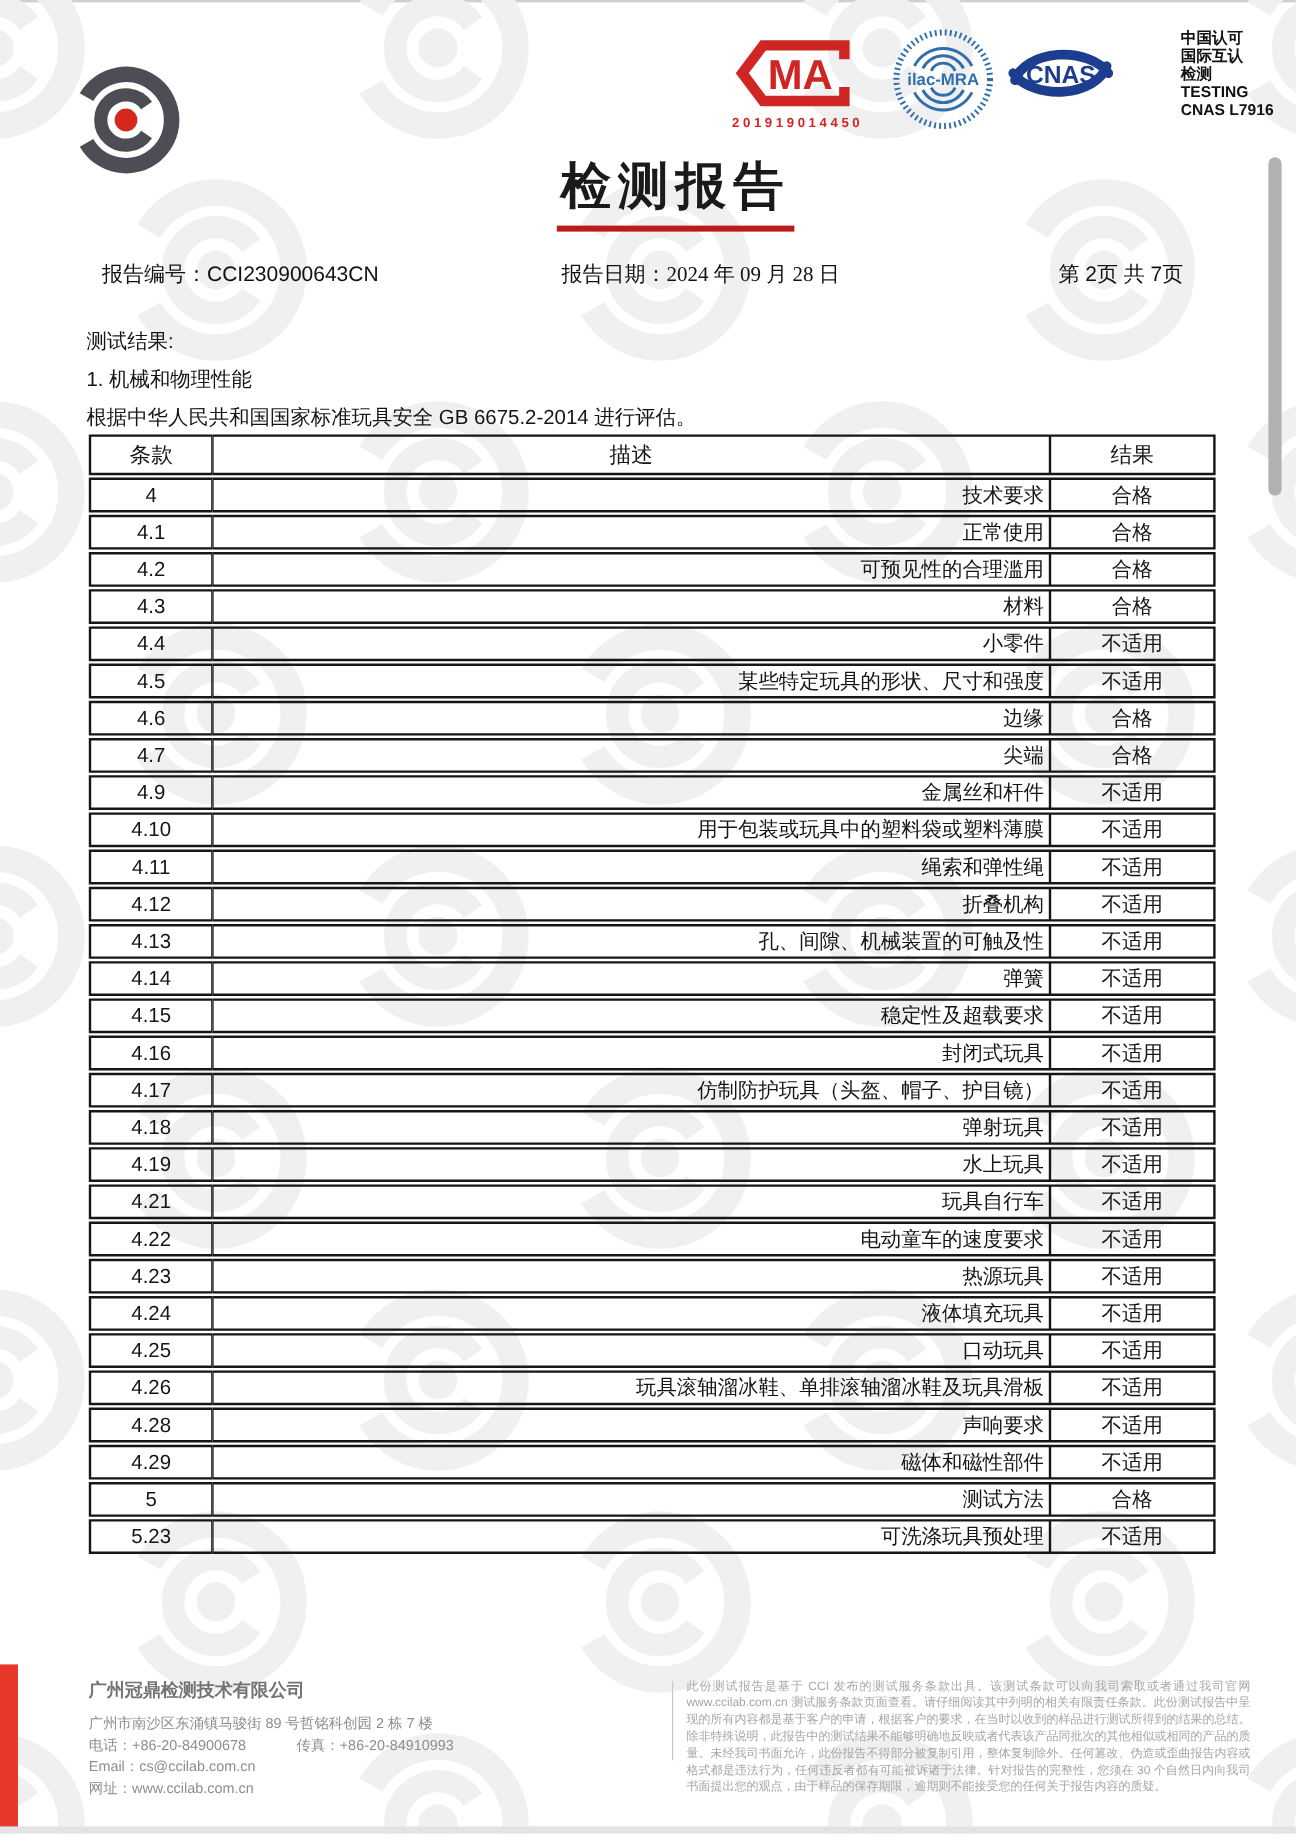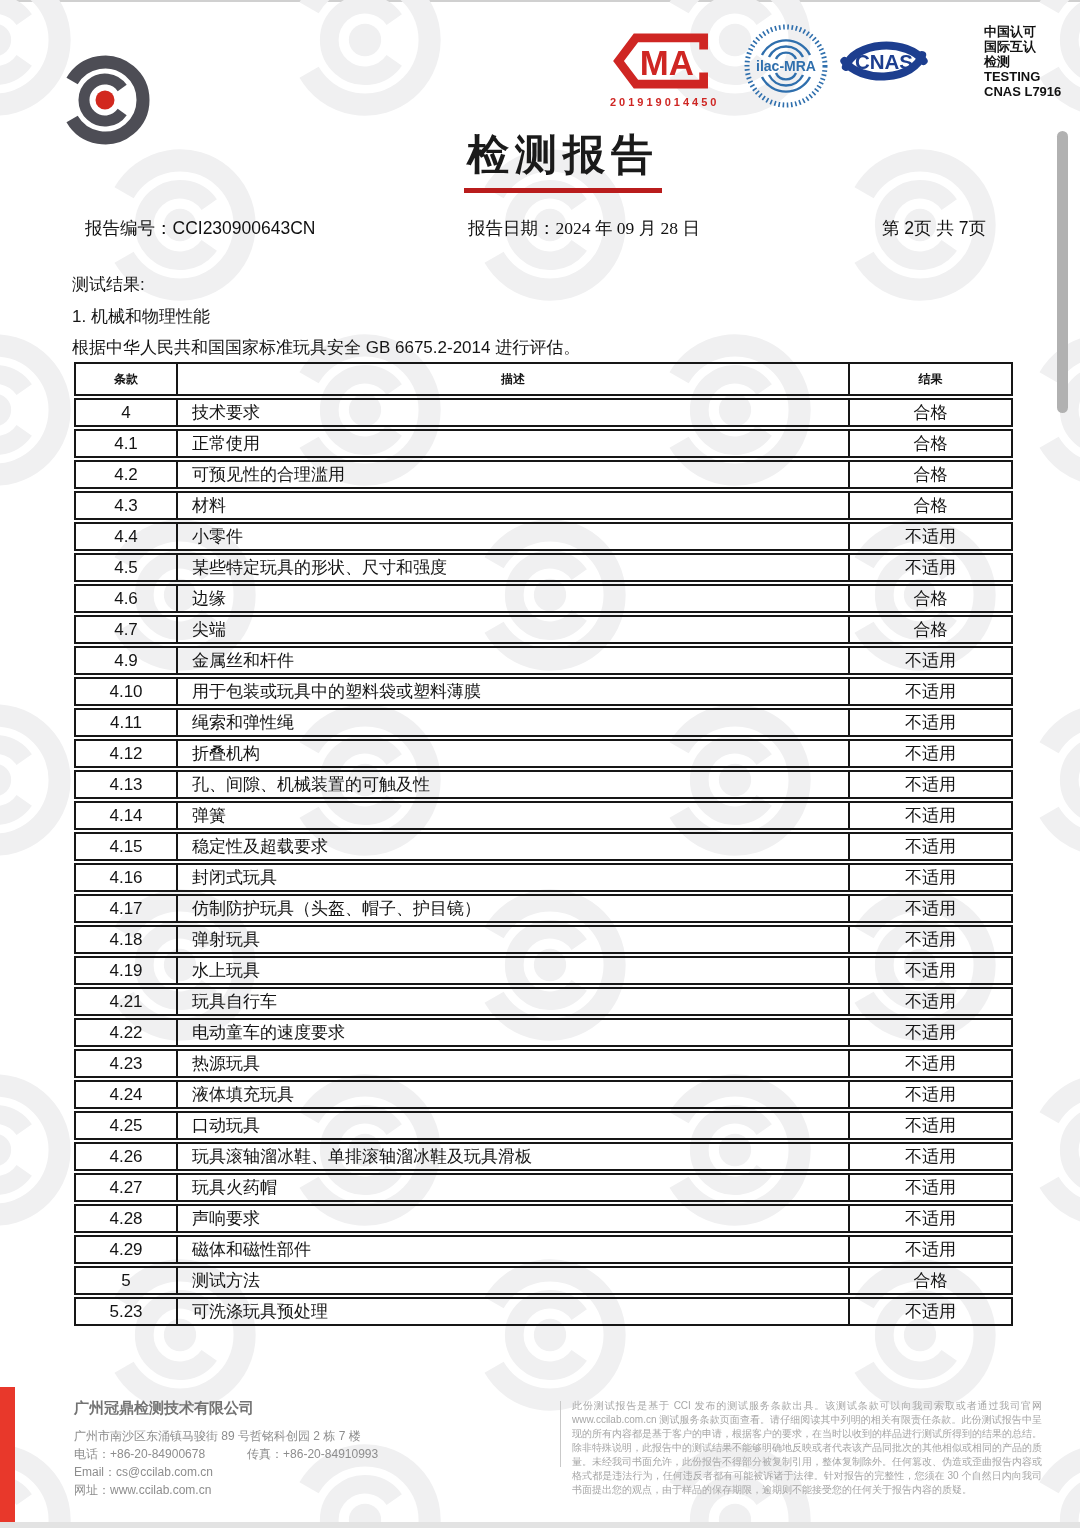--- a/index.html
+++ b/index.html
@@ -37,24 +37,24 @@
   #results-subheading { top:305px; }
   #standard-note { top:336px; }
   
   #results-table { left:74px; top:360px; width:939px; border-collapse:separate; border-spacing:0 2px; }
   #results-table th, #results-table td {
     border-top:2px solid #161616; border-bottom:2px solid #161616;
     border-left:1px solid #161616; border-right:1px solid #161616;
     font-size:17px; color:#141414; text-align:center; vertical-align:middle;
     height:29px; padding:0 4px; background:transparent;
   }
-  #results-table th { font-weight:bold; font-size:12px; height:34px;margin-top:20px; }
+  #results-table th { font-weight:normal; font-size:18px; height:34px;margin-top:20px; }
   #results-table th:first-child, #results-table td:first-child { border-left-width:2px; width:103px; }
-  #results-table th:last-child,  #results-table td:last-child  { border-right-width:2px; width:164px; }
-  #results-table td:nth-child(2){ text-align:left; padding-left:14px; }
+  #results-table th:last-child,  #results-table td:last-child  { border-right-width:2px; width:138px; }
+  #results-table td:nth-child(2){ text-align:right; padding-left:14px; }
   
   #footer-left { left:74px; top:1399px; width:470px; }
   #footer-company { font-size:15px; font-weight:bold; color:#737373; margin-bottom:9px; }
   .contact-line { font-size:12px; color:#8d8d8d; line-height:18px; white-space:nowrap; }
   .contact-line .gap { display:inline-block; width:42px; }
   #footer-divider { left:560px; top:1401px; width:1px; height:66px; background:#c9c9c9; }
   #footer-disclaimer { left:572px; top:1399px; width:470px; font-size:10px; line-height:14px;
     color:#a6a6a6; text-align:justify; }
   
   #scrollbar-thumb { left:1057px; top:131px; width:11px; height:282px; background:#b1b1b1; border-radius:6px; }
@@ -413,25 +413,20 @@
         <td>不适用</td>
       </tr>
       <tr>
         <td>4.25</td>
         <td>口动玩具</td>
         <td>不适用</td>
       </tr>
       <tr>
         <td>4.26</td>
         <td>玩具滚轴溜冰鞋、单排滚轴溜冰鞋及玩具滑板</td>
-        <td>不适用</td>
-      </tr>
-      <tr>
-        <td>4.27</td>
-        <td>玩具火药帽</td>
         <td>不适用</td>
       </tr>
       <tr>
         <td>4.28</td>
         <td>声响要求</td>
         <td>不适用</td>
       </tr>
       <tr>
         <td>4.29</td>
         <td>磁体和磁性部件</td>

